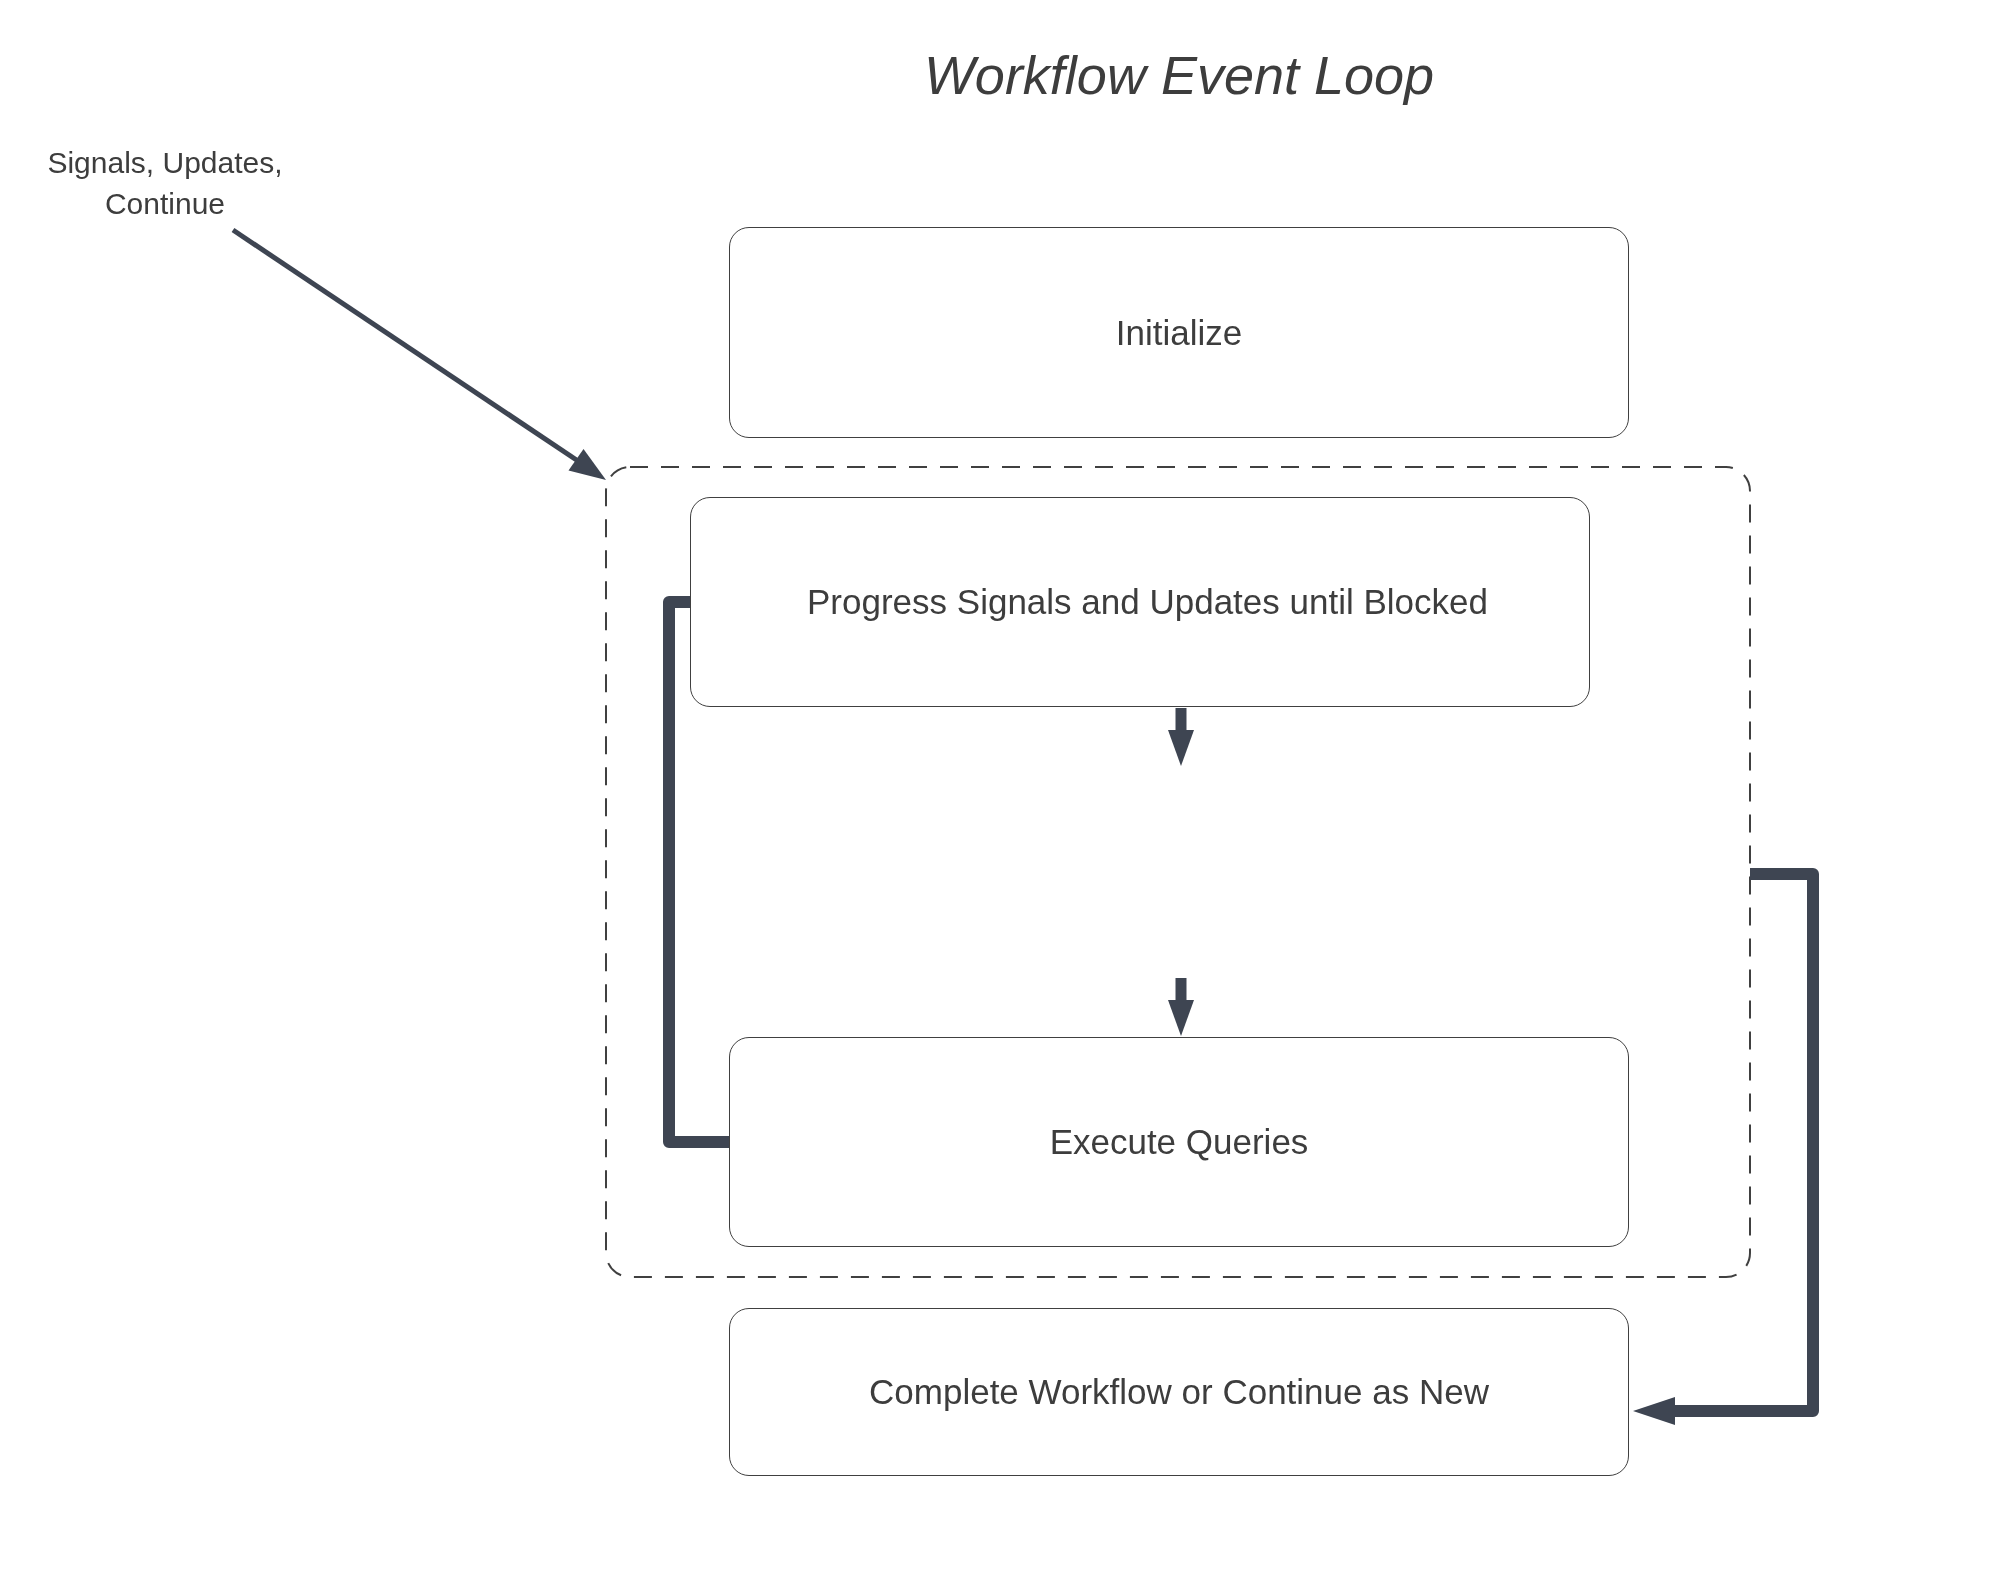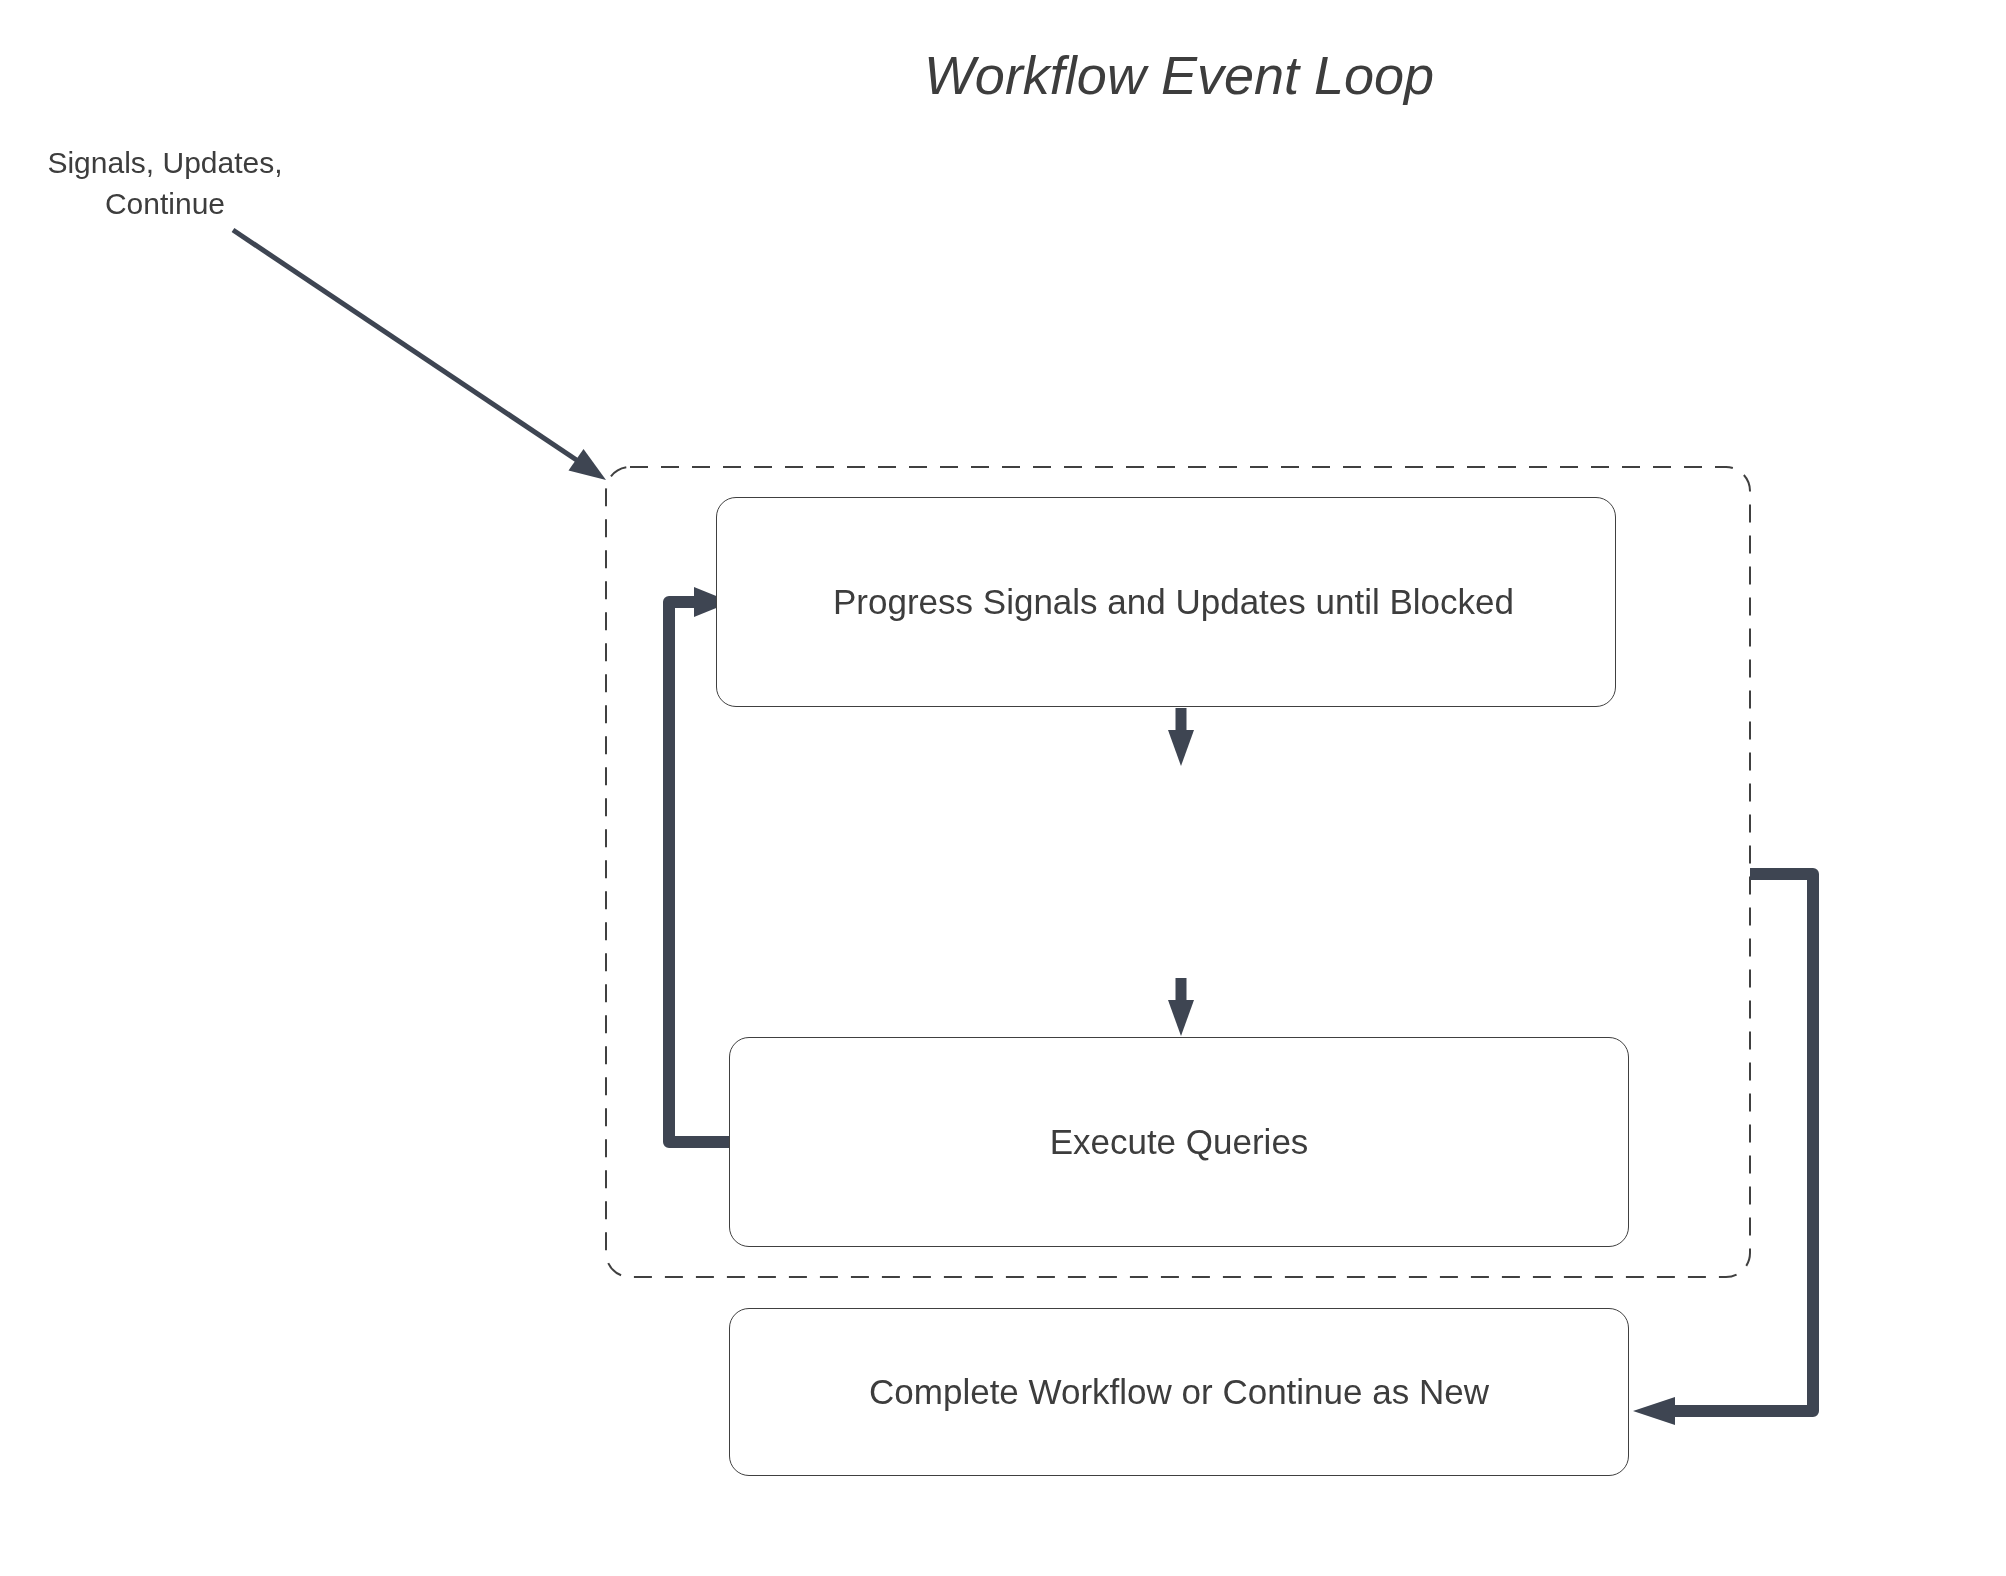--- a/index.html
+++ b/index.html
@@ -62,21 +62,21 @@
     border-radius: 20px;
     display: flex;
     align-items: center;
     justify-content: center;
     text-align: center;
     color: var(--text);
     font-size: 35px;
     line-height: 1.2;
   }
   .node-initialize        { left: 729px; top: 227px;  width: 900px; height: 211px; }
-  .node-progress-signals  { left: 716px; top: 497px;  width: 900px; height: 210px; padding-left: 15px; }
+  .node-progress-signals  { left: 690px; top: 497px;  width: 900px; height: 210px; padding-left: 15px; }
   .node-progress-workflow { left: 729px; top: 767px;  width: 900px; height: 210px; }
   .node-execute-queries   { left: 729px; top: 1037px; width: 900px; height: 210px; text-align: center; }
   .node-complete-workflow { left: 729px; top: 1308px; width: 900px; height: 168px; }
 
   .diagram-title {
     position: absolute;
     left: 729px; top: 44px;
     width: 900px;
     text-align: center;
     font-style: italic;
@@ -120,20 +120,23 @@
     <polygon class="head" points="1675,1397 1675,1425 1633,1411"></polygon>
   </svg>
 
   <div class="diagram-title">Workflow Event Loop</div>
 
   <div class="annotation">
     <span>Signals, Updates,</span>
     <span>Continue</span>
   </div>
 
+  <div class="node node-initialize">
+    <span>Initialize</span>
+  </div>
 
   <div class="node node-progress-signals">
     <span>Progress Signals and Updates until Blocked</span>
   </div>
 
 
   <div class="node node-execute-queries">
     <span>Execute Queries</span>
   </div>
 

